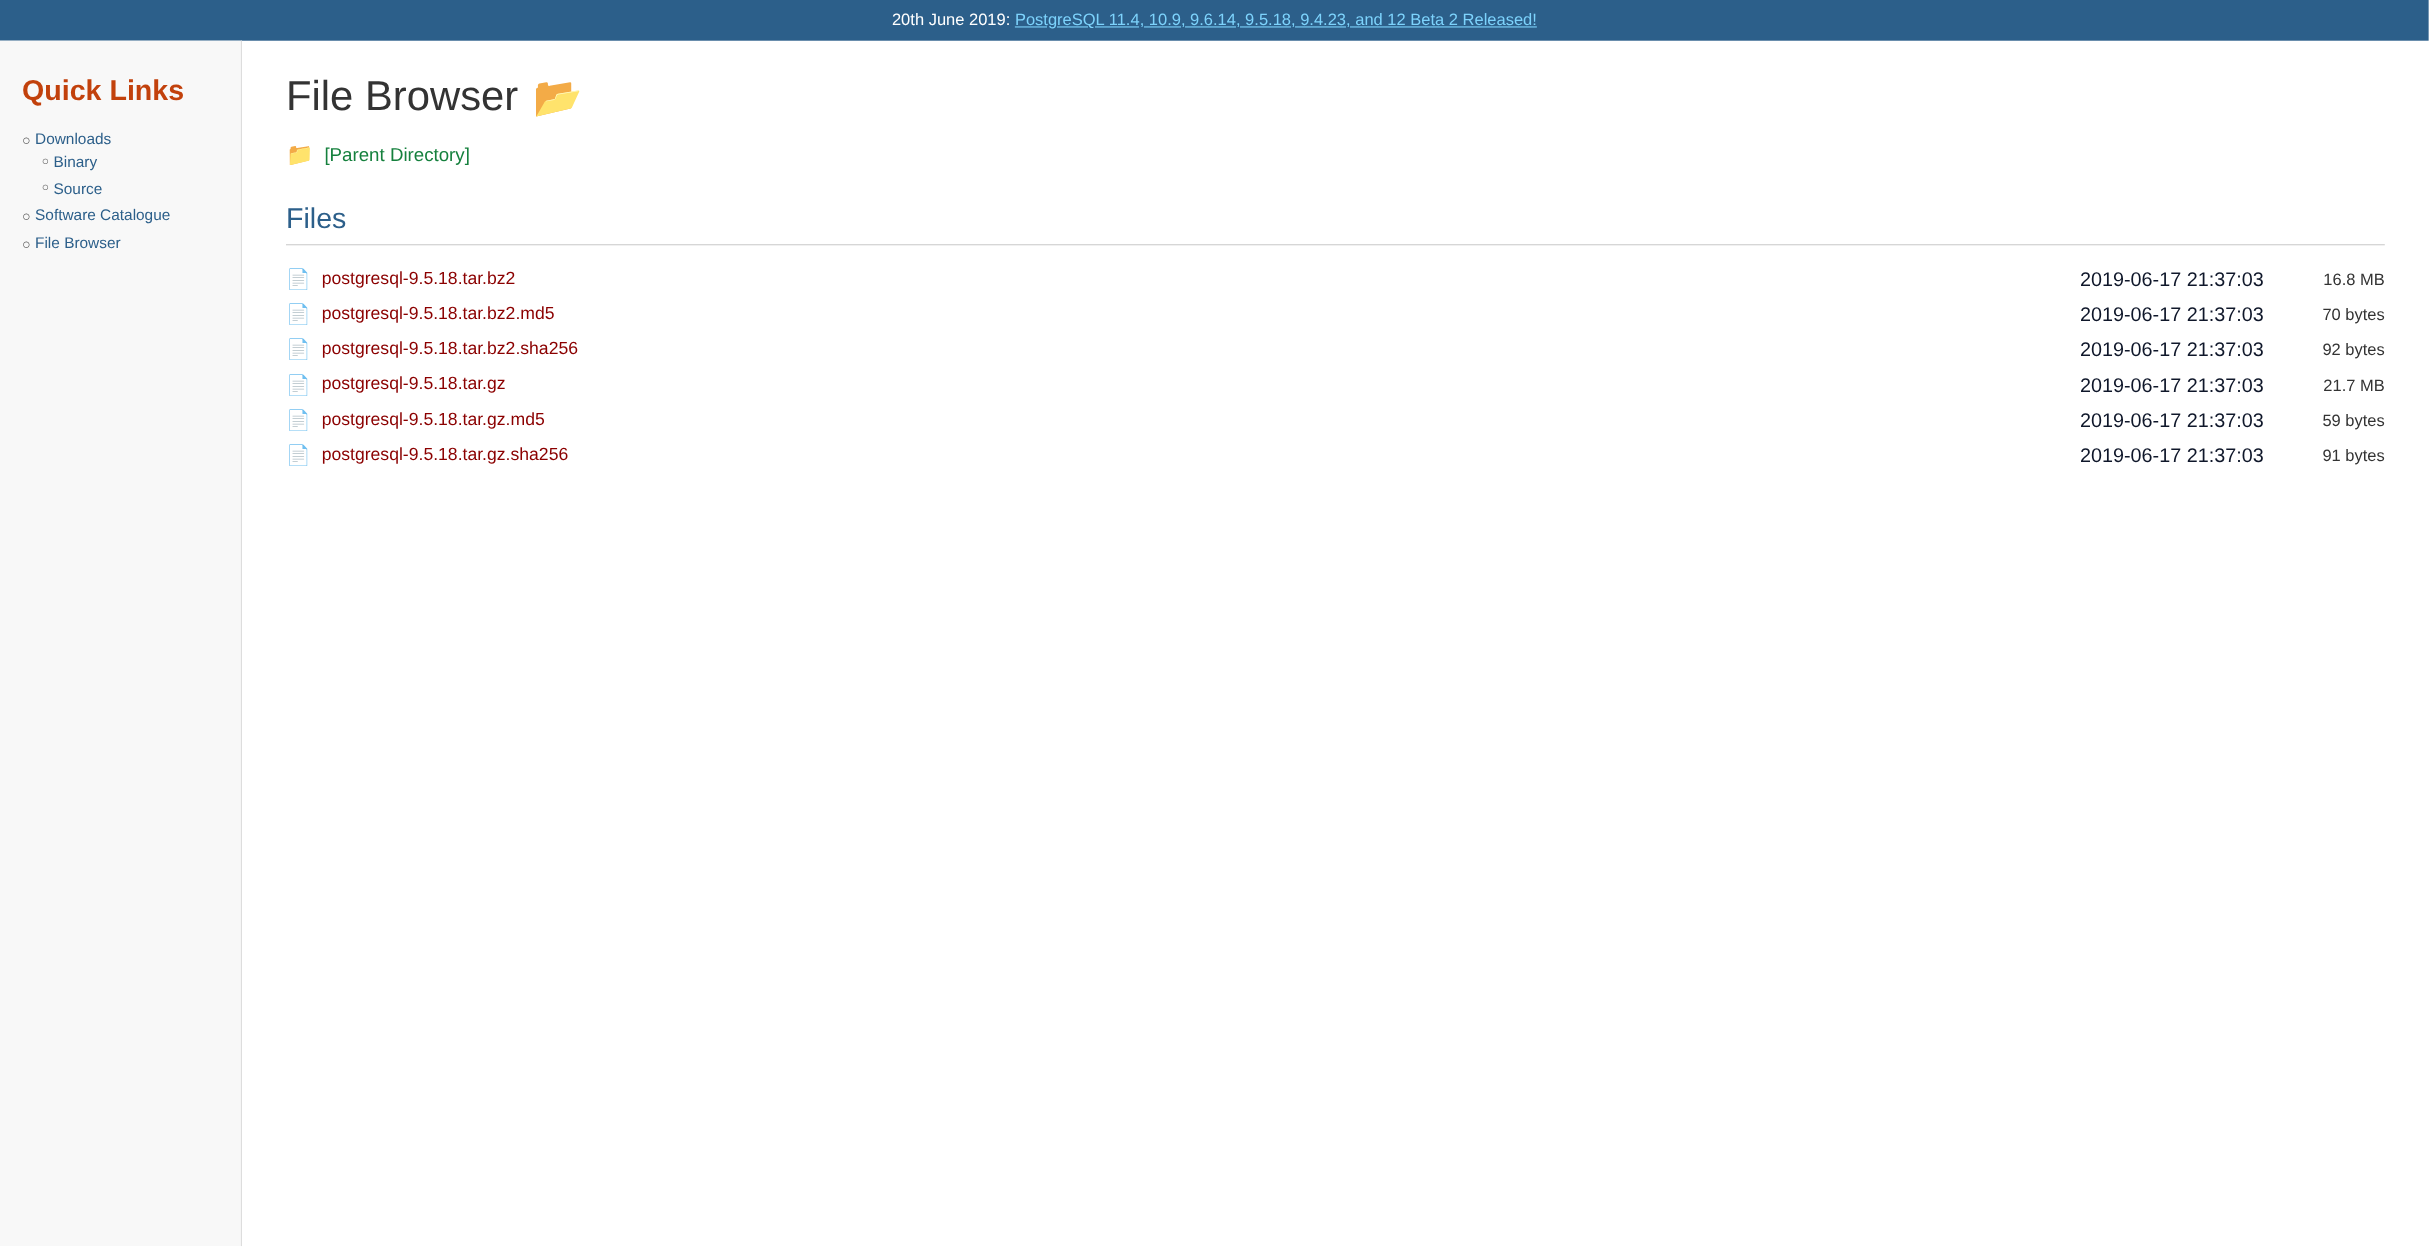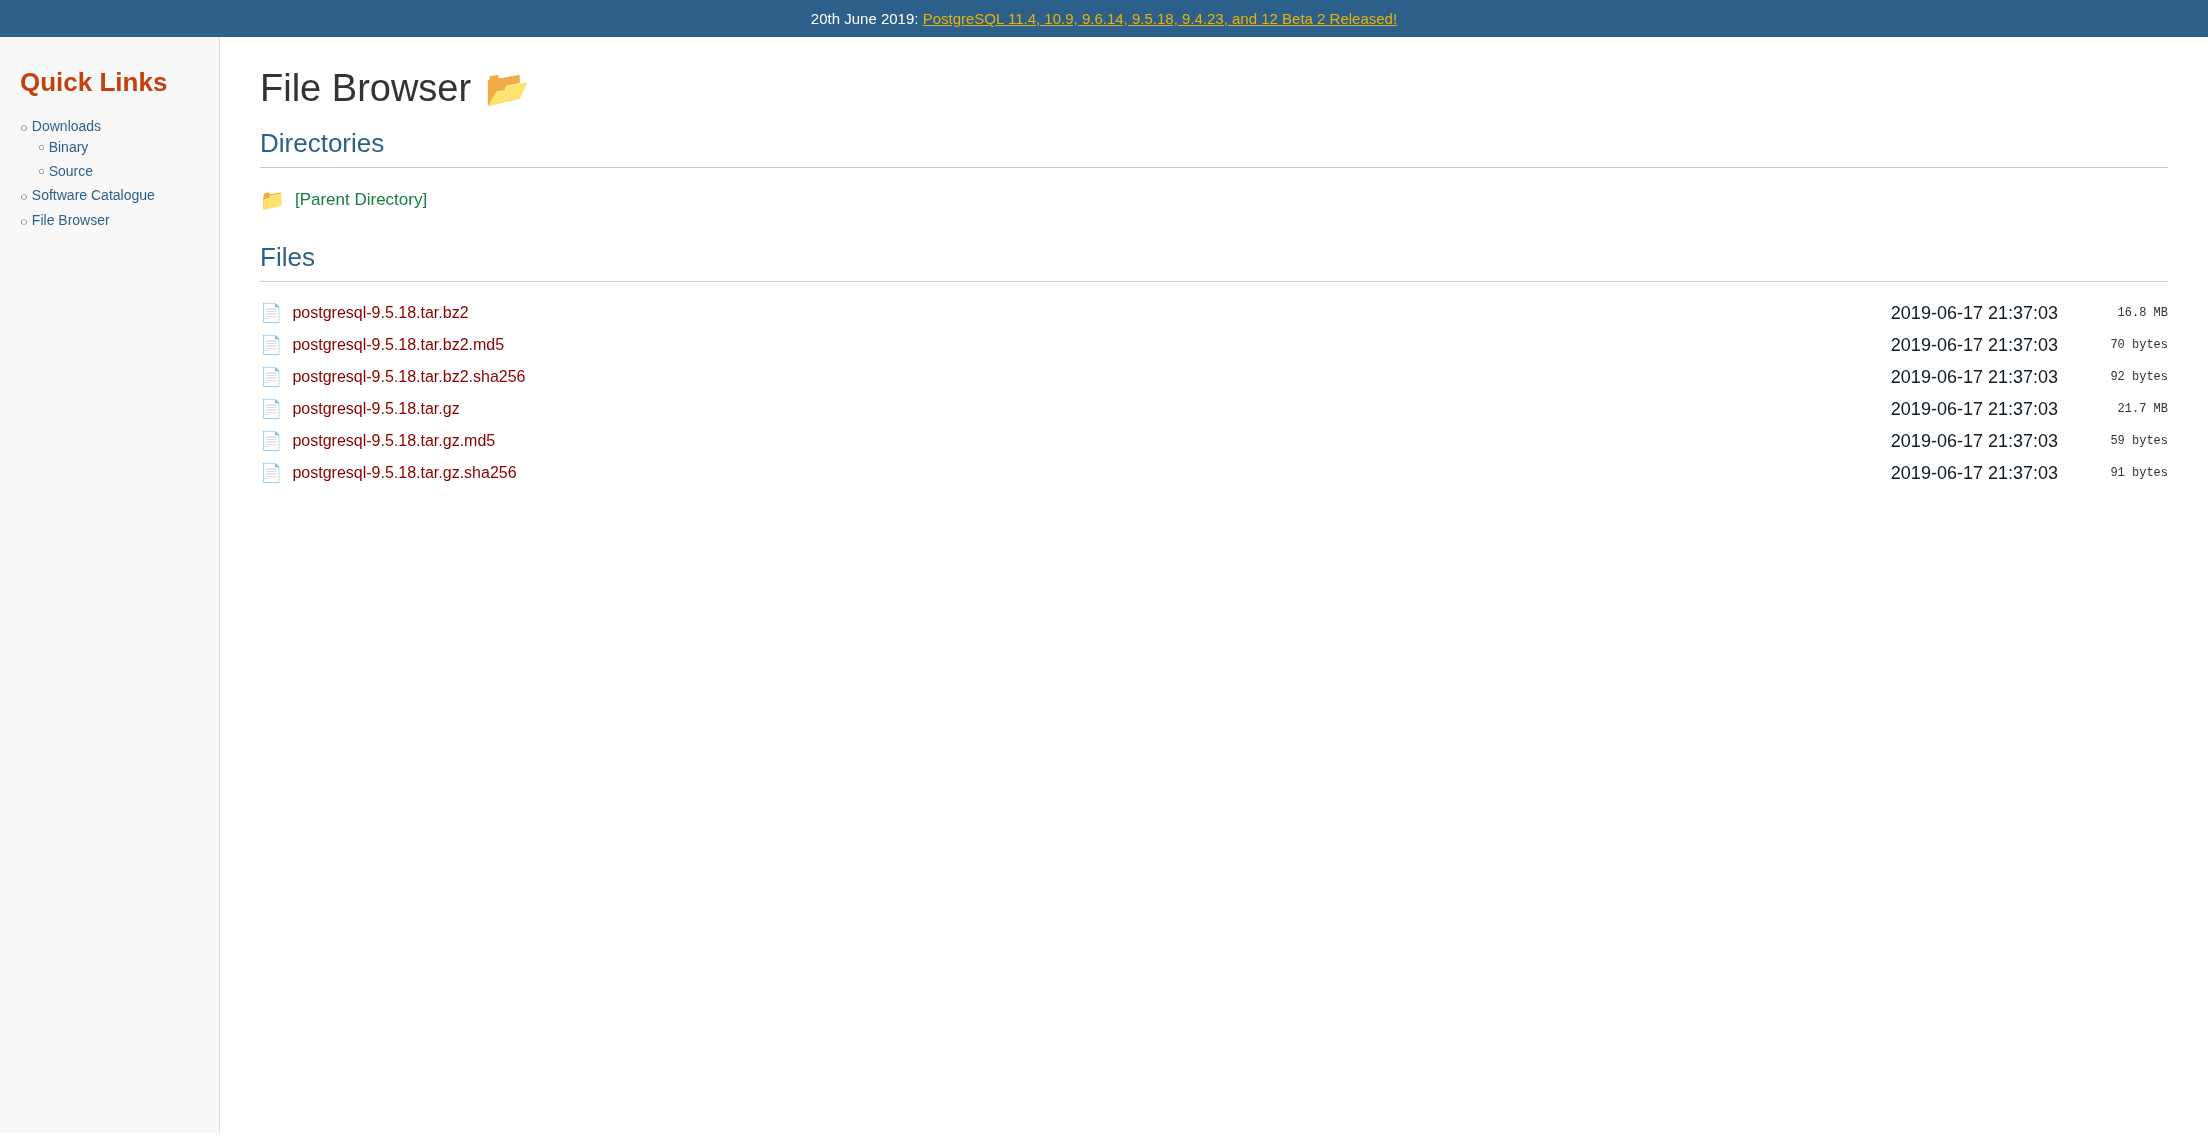--- a/index.html
+++ b/index.html
@@ -7,21 +7,21 @@
 
     
     #announcement-bar {
       background: #2c5f8a;
       color: #fff;
       text-align: center;
       padding: 10px 20px;
       font-size: 15px;
     }
     #announcement-bar a {
-      color: #eab308;
+      color: #7dd3fc;
       text-decoration: underline;
     }
 
     
     #layout {
       display: flex;
       min-height: calc(100vh - 40px);
     }
 
     
@@ -168,23 +168,22 @@
     }
     .file-date {
       width: 200px;
       text-align: right;
       font-size: 18px;
       color: #0f172a;
     }
     .file-size {
       width: 100px;
       text-align: right;
-      font-size: 12px;
+      font-size: 15px;
       color: #333;
-      font-family: Liberation Mono, monospace;
     }
   </style>
 </head>
 <body>
 
 <div id="announcement-bar">
   <span>20th June 2019: </span><a href="#">PostgreSQL 11.4, 10.9, 9.6.14, 9.5.18, 9.4.23, and 12 Beta 2 Released!</a>
 </div>
 
 <div id="layout">
@@ -232,21 +231,20 @@
 
   <main id="main">
 
     <div id="page-title-row">
       <h1>File Browser</h1>
       <span class="folder-icon-large">📂</span>
     </div>
 
 
     <section id="directories-section">
-      <h2 class="section-header">Directories</h2>
       <div id="directories-list">
         <div class="dir-item">
           <span class="folder-icon-small">📁</span>
           <a href="#">[Parent Directory]</a>
         </div>
       </div>
     </section>
 
     <section id="files-section">
       <h2 class="section-header">Files</h2>

